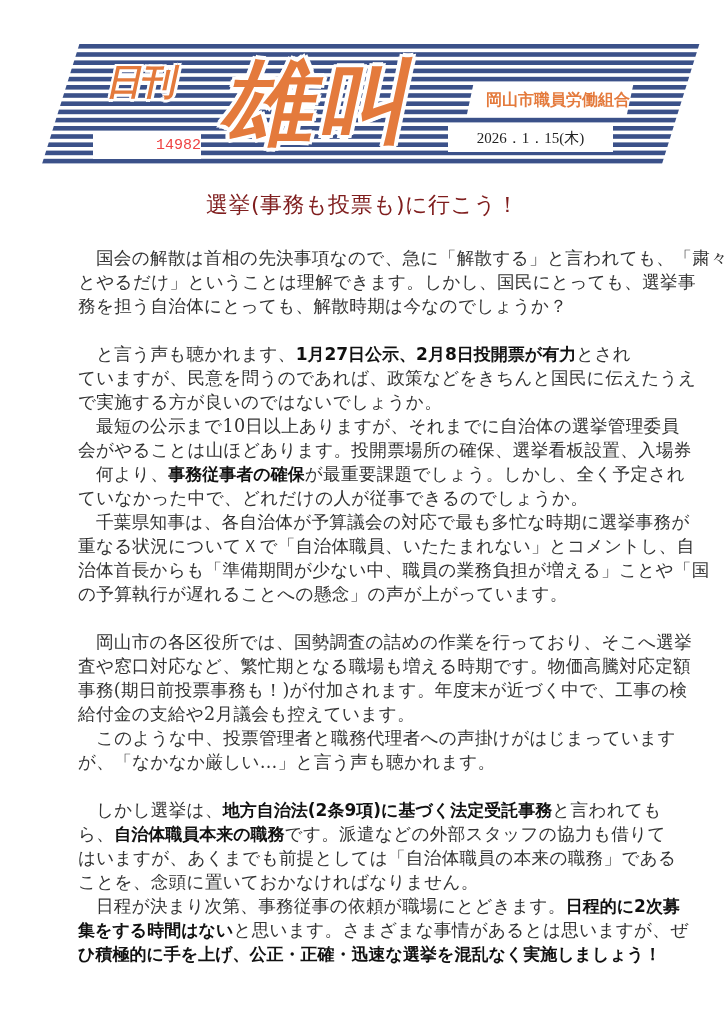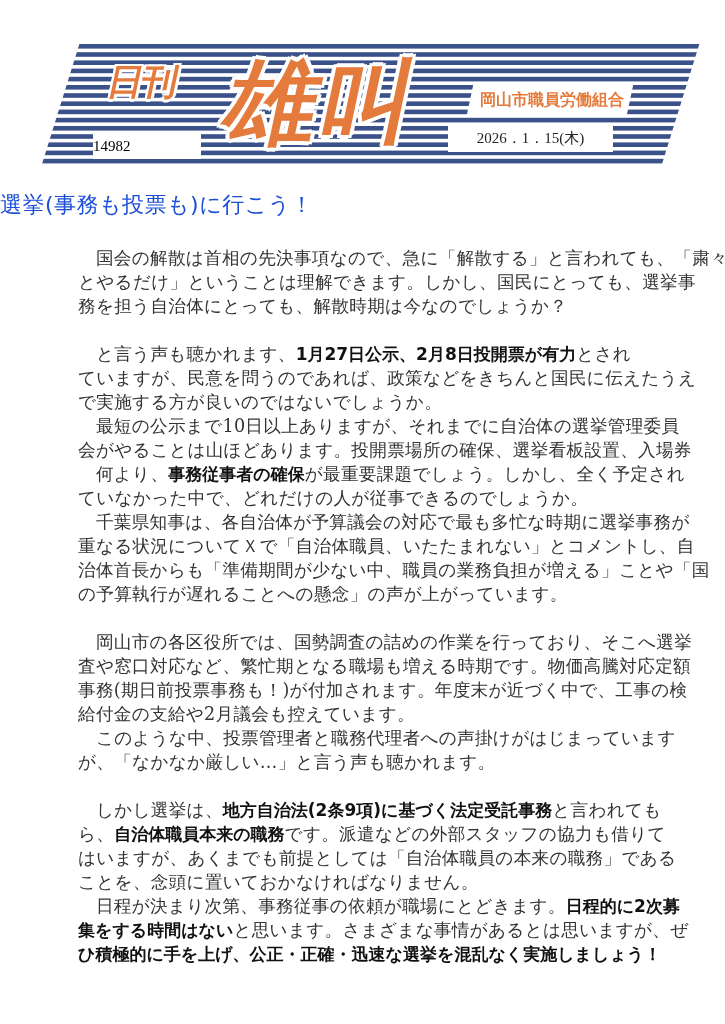--- a/index.html
+++ b/index.html
@@ -11,30 +11,30 @@
         font-family: "DejaVu Sans", sans-serif; font-weight: bold; font-size: 36px; color: #e47a3c;
         transform: skewX(-12deg); letter-spacing: -2px; line-height: 48px; text-align: center;
         text-shadow: 2px 2px 0 #fff, -2px -2px 0 #fff, 2px -2px 0 #fff, -2px 2px 0 #fff, 0 3px 0 #fff, 3px 0 0 #fff; }
   .masthead-big { position: absolute; left: 218px; top: 48px; width: 210px; height: 110px;
         font-family: "DejaVu Sans", sans-serif; font-weight: bold; font-size: 92px; color: #e47a3c;
         transform: skewX(-12deg); letter-spacing: 4px; line-height: 110px; text-align: center;
         text-shadow: 3px 3px 0 #fff, -3px -3px 0 #fff, 3px -3px 0 #fff, -3px 3px 0 #fff, 0 4px 0 #fff, 4px 0 0 #fff, -4px 0 0 #fff, 0 -4px 0 #fff; }
   .union-box { position: absolute; left: 470px; top: 84px; width: 160px; height: 32px; background: #fff;
         transform: skewX(-12deg); }
   .union-name { position: absolute; left: 474px; top: 84px; width: 156px; height: 32px; line-height: 32px;
-        font-family: "DejaVu Sans", sans-serif; font-weight: bold; font-size: 16px; color: #e47a3c; text-align: center; }
+        font-family: "DejaVu Sans", sans-serif; font-weight: bold; font-size: 16px; color: #e47a3c; text-align: right; }
   .issue-box { position: absolute; left: 93px; top: 131px; width: 108px; height: 28px; background: #fff; }
   .issue-no { position: absolute; left: 93px; top: 131px; width: 108px; height: 28px; line-height: 30px;
-        font-family: Liberation Serif, serif; font-size: 15px; color: #000000; text-align: left; }
+        font-family: Liberation Mono, monospace; font-size: 15px; color: #ef4444; text-align: right; }
   .date-box { position: absolute; left: 448px; top: 124px; width: 165px; height: 28px; background: #fff; }
   .date-text { position: absolute; left: 448px; top: 124px; width: 165px; height: 28px; line-height: 28px;
         font-family: "Liberation Serif", serif; font-size: 15px; color: #222; text-align: center; }
 
-  .title { position: absolute; left: 0; top: 190px; width: 725px; 
-        font-family: "DejaVu Sans", sans-serif; font-size: 22px; color: #1d4ed8; letter-spacing: 0.5px; }
+  .title { position: absolute; left: 0; top: 190px; width: 725px; text-align: center;
+        font-family: "DejaVu Sans", sans-serif; font-size: 22px; color: #7f1d1d; letter-spacing: 0.5px; }
 
   .body { position: absolute; left: 78px; top: 246px; width: 570px; }
   .line { height: 24px; line-height: 24px; font-size: 17.6px; white-space: nowrap; letter-spacing: 0.3px; color: #333; }
   .line.gap { height: 24px; }
   .b { font-family: "DejaVu Sans", sans-serif; font-weight: bold; color: #111; font-size: 17px; letter-spacing: 0; }
 </style>
 </head>
 <body>
 
 <div class="banner">

